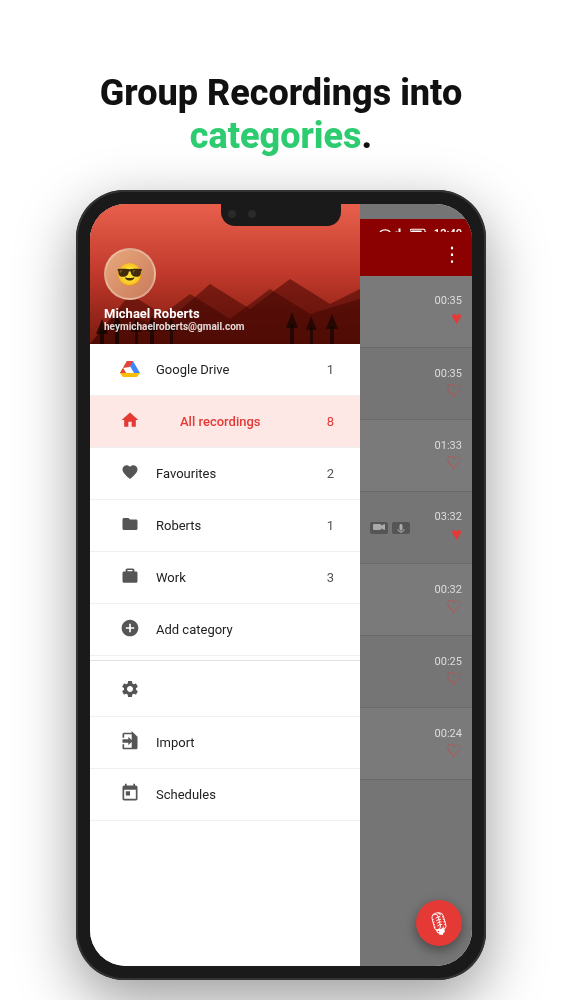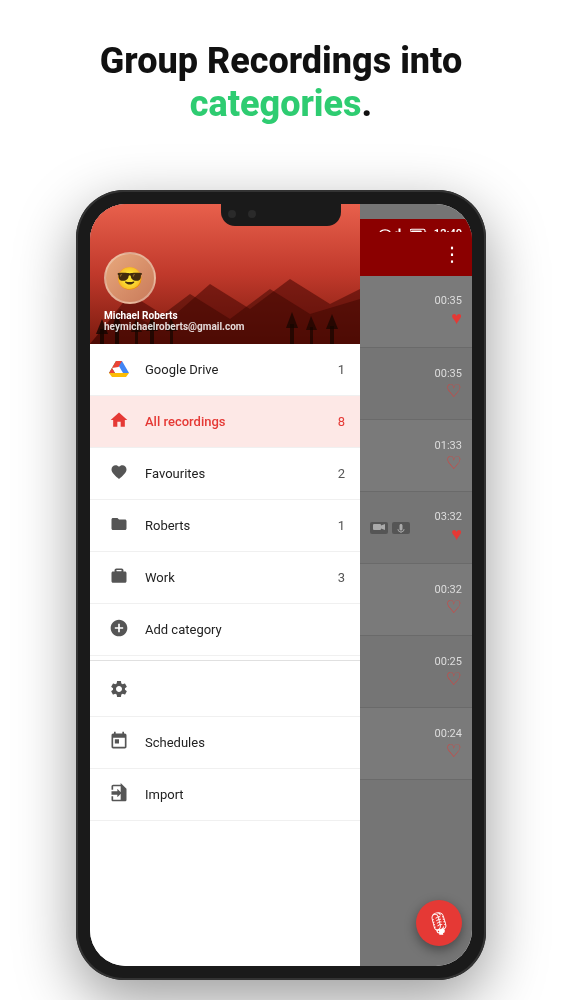--- a/index.html
+++ b/index.html
@@ -15,20 +15,21 @@
     
     .page-header {
       text-align: center;
       padding: 40px 60px 30px;
     }
     .page-header-title {
       font-size: 36px;
       font-weight: 800;
       color: #111;
       line-height: 1.2;
+      margin-top: 32px;
     }
     .page-header-green {
       color: #2ecc71;
       font-size: 36px;
       font-weight: 800;
     }
     .page-header-dot {
       color: #111;
       font-size: 36px;
       font-weight: 800;
@@ -138,45 +139,46 @@
       margin-bottom: 6px;
       overflow: hidden;
       border: 2px solid rgba(255,255,255,0.3);
       display: flex;
       align-items: center;
       justify-content: center;
       font-size: 22px;
     }
     .drawer-user-name {
       color: #fff;
-      font-size: 10px;
+      font-size: 13px;
       font-weight: 700;
     }
     .drawer-user-email {
       color: rgba(255,255,255,0.85);
       font-size: 10px;
       font-weight: bold;
     }
 
     
     .drawer-items {
       flex: 1;
       overflow: hidden;
     }
 
     .drawer-item {
       display: flex;
       align-items: center;
-      padding: 0 15px;
+      padding: 0 26px;
       height: 52px;
       border-bottom: 1px solid #f0f0f0;
       cursor: pointer;
     }
     .drawer-item.active {
       background: #fde8e6;
+      gap: 24px;
     }
     .drawer-item-icon {
       width: 28px;
       text-align: center;
       margin-right: 12px;
       font-size: 18px;
       color: #555;
     }
     .drawer-item.active .drawer-item-icon {
       color: #e53935;
@@ -458,33 +460,33 @@
           <span class="drawer-item-icon">
             <svg width="20" height="20" viewBox="0 0 24 24">
                 <path d="M19.14,12.94c0.04-0.3,0.06-0.61,0.06-0.94c0-0.32-0.02-0.64-0.07-0.94l2.03-1.58c0.18-0.14,0.23-0.41,0.12-0.61 l-1.92-3.32c-0.12-0.22-0.37-0.29-0.59-0.22l-2.39,0.96c-0.5-0.38-1.03-0.7-1.62-0.94L14.4,2.81c-0.04-0.24-0.24-0.41-0.48-0.41 h-3.84c-0.24,0-0.43,0.17-0.47,0.41L9.25,5.35C8.66,5.59,8.12,5.92,7.63,6.29L5.24,5.33c-0.22-0.08-0.47,0-0.59,0.22L2.74,8.87 C2.62,9.08,2.66,9.34,2.86,9.48l2.03,1.58C4.84,11.36,4.8,11.69,4.8,12s0.02,0.64,0.07,0.94l-2.03,1.58 c-0.18,0.14-0.23,0.41-0.12,0.61l1.92,3.32c0.12,0.22,0.37,0.29,0.59,0.22l2.39-0.96c0.5,0.38,1.03,0.7,1.62,0.94l0.36,2.54 c0.05,0.24,0.24,0.41,0.48,0.41h3.84c0.24,0,0.44-0.17,0.47-0.41l0.36-2.54c0.59-0.24,1.13-0.56,1.62-0.94l2.39,0.96 c0.22,0.08,0.47,0,0.59-0.22l1.92-3.32c0.12-0.22,0.07-0.47-0.12-0.61L19.14,12.94z M12,15.6c-1.98,0-3.6-1.62-3.6-3.6 s1.62-3.6,3.6-3.6s3.6,1.62,3.6,3.6S13.98,15.6,12,15.6z" fill="#555"></path>
               </svg>
           </span>
         </div>
 
         <div class="drawer-item">
           <span class="drawer-item-icon">
             <svg width="20" height="20" viewBox="0 0 24 24">
+                <path d="M10 17l5-5-5-5v3H3v4h7v3zm4-15H5c-1.11 0-2 .9-2 2v4h2V4h9v16H5v-4H3v4c0 1.1.89 2 2 2h14c1.1 0 2-.9 2-2V7l-7-7z" fill="#555"></path>
+              </svg>
+          </span>
+          <span class="drawer-item-label">Import</span>
+        </div>
+
+        <div class="drawer-item">
+          <span class="drawer-item-icon">
+            <svg width="20" height="20" viewBox="0 0 24 24">
                 <path d="M19 3h-1V1h-2v2H8V1H6v2H5c-1.11 0-1.99.9-1.99 2L3 19c0 1.1.89 2 2 2h14c1.1 0 2-.9 2-2V5c0-1.1-.9-2-2-2zm0 16H5V8h14v11zM7 10h5v5H7z" fill="#555"></path>
               </svg>
           </span>
           <span class="drawer-item-label">Schedules</span>
-        </div>
-
-        <div class="drawer-item">
-          <span class="drawer-item-icon">
-            <svg width="20" height="20" viewBox="0 0 24 24">
-                <path d="M10 17l5-5-5-5v3H3v4h7v3zm4-15H5c-1.11 0-2 .9-2 2v4h2V4h9v16H5v-4H3v4c0 1.1.89 2 2 2h14c1.1 0 2-.9 2-2V7l-7-7z" fill="#555"></path>
-              </svg>
-          </span>
-          <span class="drawer-item-label">Import</span>
         </div>
 
       </div>
     </div>
 
     <div class="main-panel">
 
       <div class="status-bar">
         <div class="status-icons">
 

